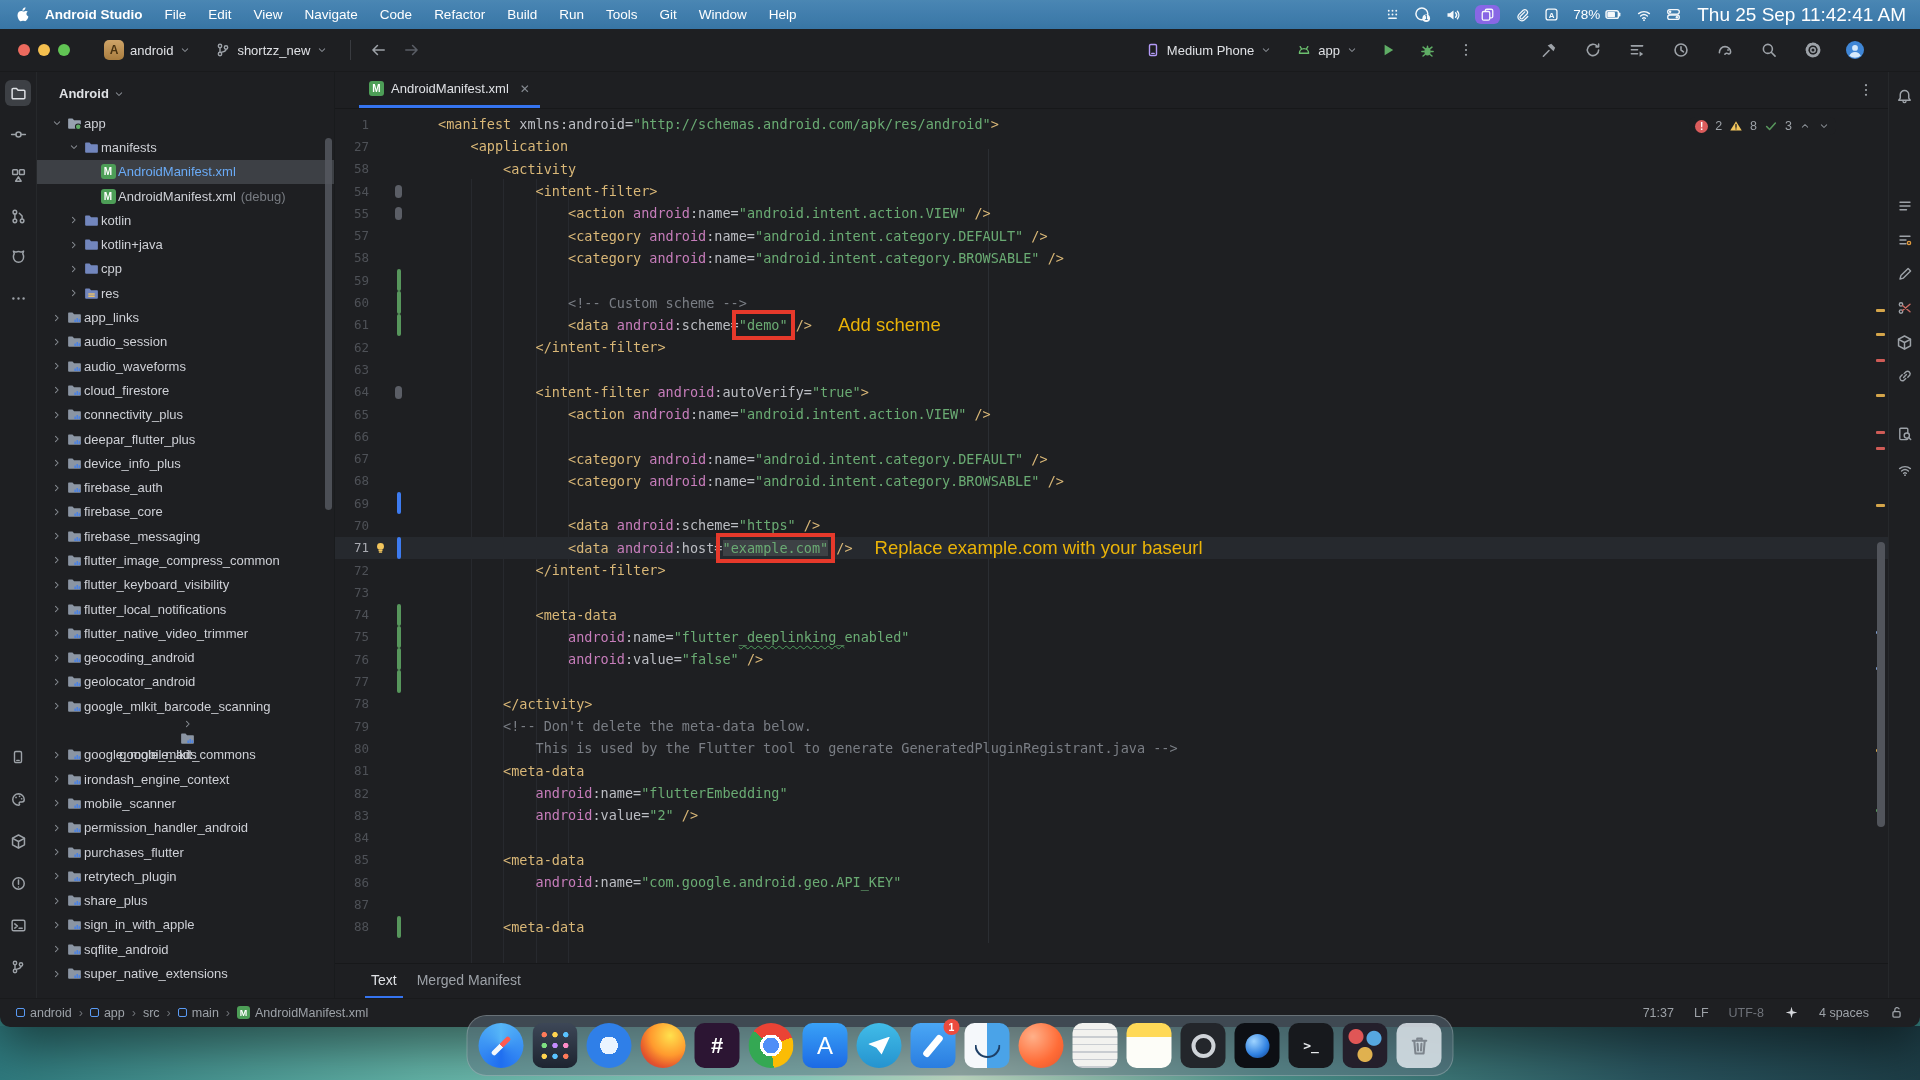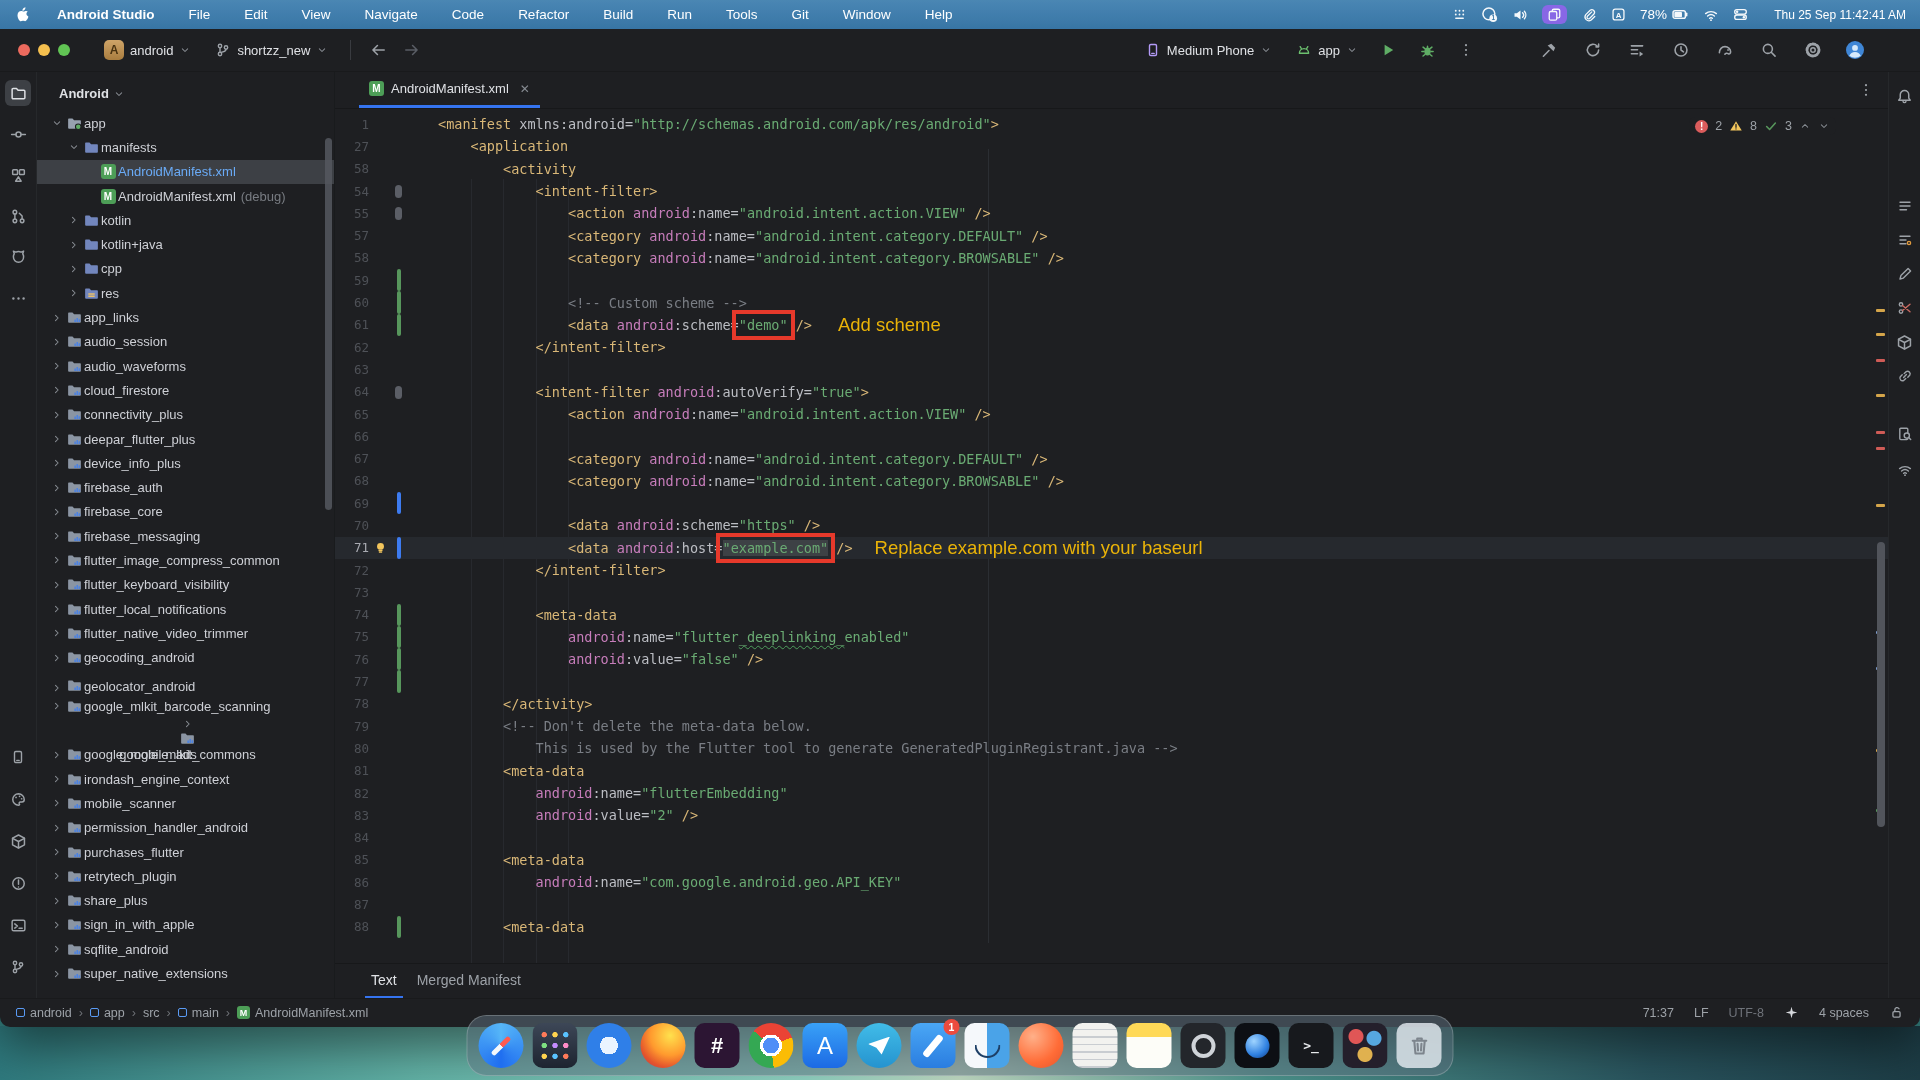--- a/index.html
+++ b/index.html
@@ -6,27 +6,27 @@
   html,body{width:1920px;height:1080px;overflow:hidden;font-family:"Liberation Sans","DejaVu Sans",sans-serif;-webkit-font-smoothing:antialiased}
   body{background:linear-gradient(180deg,#58a0cd 0%,#3c81b2 3%,#2f6f9f 30%,#2b6d94 60%,#2f7d86 90%,#3d8f83 100%);position:relative}
   body::after{content:"";position:fixed;left:0;right:0;bottom:0;height:54px;z-index:0;
     background:linear-gradient(90deg,#2f7a7e,#63b3a7 22%,#8fd0c0 42%,#bfd9c2 50%,#4c938c 66%,#29545e 86%,#1d3d46)}
   .ic{display:inline-flex;align-items:center;justify-content:center;line-height:0}
   .ic svg{display:block}
 
   
   .menubar{position:absolute;top:0;left:0;right:0;height:29px;z-index:5;display:flex;align-items:center;
     background:linear-gradient(180deg,rgba(73,132,177,.92),rgba(56,117,165,.92));color:#fff;font-size:13.5px;padding:0 14px}
-  .mb-left{display:flex;gap:12px}
+  .mb-left{display:flex;gap:0}
   .mb-item{padding:0 11px;height:29px;display:flex;align-items:center;white-space:nowrap}
   .mb-item.first{font-weight:bold;padding-left:14px}
   .mb-right{margin-left:auto;display:flex;align-items:center;gap:14px}
   .mb-right .ic{color:#fff;opacity:.95}
   .mb-chip{background:#8d66e8;border-radius:6px;padding:2px 5px}
-  .mb-clock{white-space:nowrap;font-size:12px;margin-left:12px}
+  .mb-clock{white-space:nowrap;font-size:19px;margin-left:2px}
   .mb-batt{display:flex;align-items:center;gap:5px}
 
   
   .win{position:absolute;top:29px;left:0;right:0;height:998px;background:#1e1f22;z-index:2;border-radius:0 0 10px 10px;
     box-shadow:0 20px 50px rgba(0,0,0,.5);overflow:hidden;color:#bcbec4}
   .toolbar{height:43px;display:flex;align-items:center;padding:0 55px 0 18px;border-bottom:1px solid #191a1c;gap:8px}
   .lights{display:flex;gap:8px;margin-right:18px}
   .light{width:12px;height:12px;border-radius:50%}
   .l-red{background:#ec6a5e}.l-yel{background:#f5bf4f}.l-grn{background:#61c454}
   .tb-widget{display:flex;align-items:center;gap:6px;padding:4px 8px;border-radius:6px;color:#dfe1e5;font-size:13px;white-space:nowrap}
@@ -777,21 +777,21 @@
               </svg>
             </span>
             <span class="ticon">
               <svg viewBox="0 0 16 16" width="17" height="17">
                 <path d="M2 4.3c0-.5.4-.9.9-.9h3.2L7.6 5h5.5c.5 0 .9.4.9.9v6.2c0 .5-.4.9-.9.9H2.9a.9.9 0 0 1-.9-.9z" fill="#8b95a3"></path>
                 <path d="M8.6 12.2V9.8M10.6 12.2V8.4M12.6 12.2v-2.6" stroke="#4d82e0" stroke-width="1.5"></path>
               </svg>
             </span>
             <span class="lbl">geocoding_android</span>
           </div>
-          <div class="trow" style="padding-left: 12px; align-items: flex-end;">
+          <div class="trow" style="padding-left: 12px;">
             <span class="ic chevslot">
               <svg viewBox="0 0 16 16" width="12" height="12" fill="none" stroke="currentColor" stroke-width="1.4" stroke-linecap="round" stroke-linejoin="round">
                 <path d="M6 4.5L9.5 8 6 11.5"></path>
               </svg>
             </span>
             <span class="ticon">
               <svg viewBox="0 0 16 16" width="17" height="17">
                 <path d="M2 4.3c0-.5.4-.9.9-.9h3.2L7.6 5h5.5c.5 0 .9.4.9.9v6.2c0 .5-.4.9-.9.9H2.9a.9.9 0 0 1-.9-.9z" fill="#8b95a3"></path>
                 <path d="M8.6 12.2V9.8M10.6 12.2V8.4M12.6 12.2v-2.6" stroke="#4d82e0" stroke-width="1.5"></path>
               </svg>

